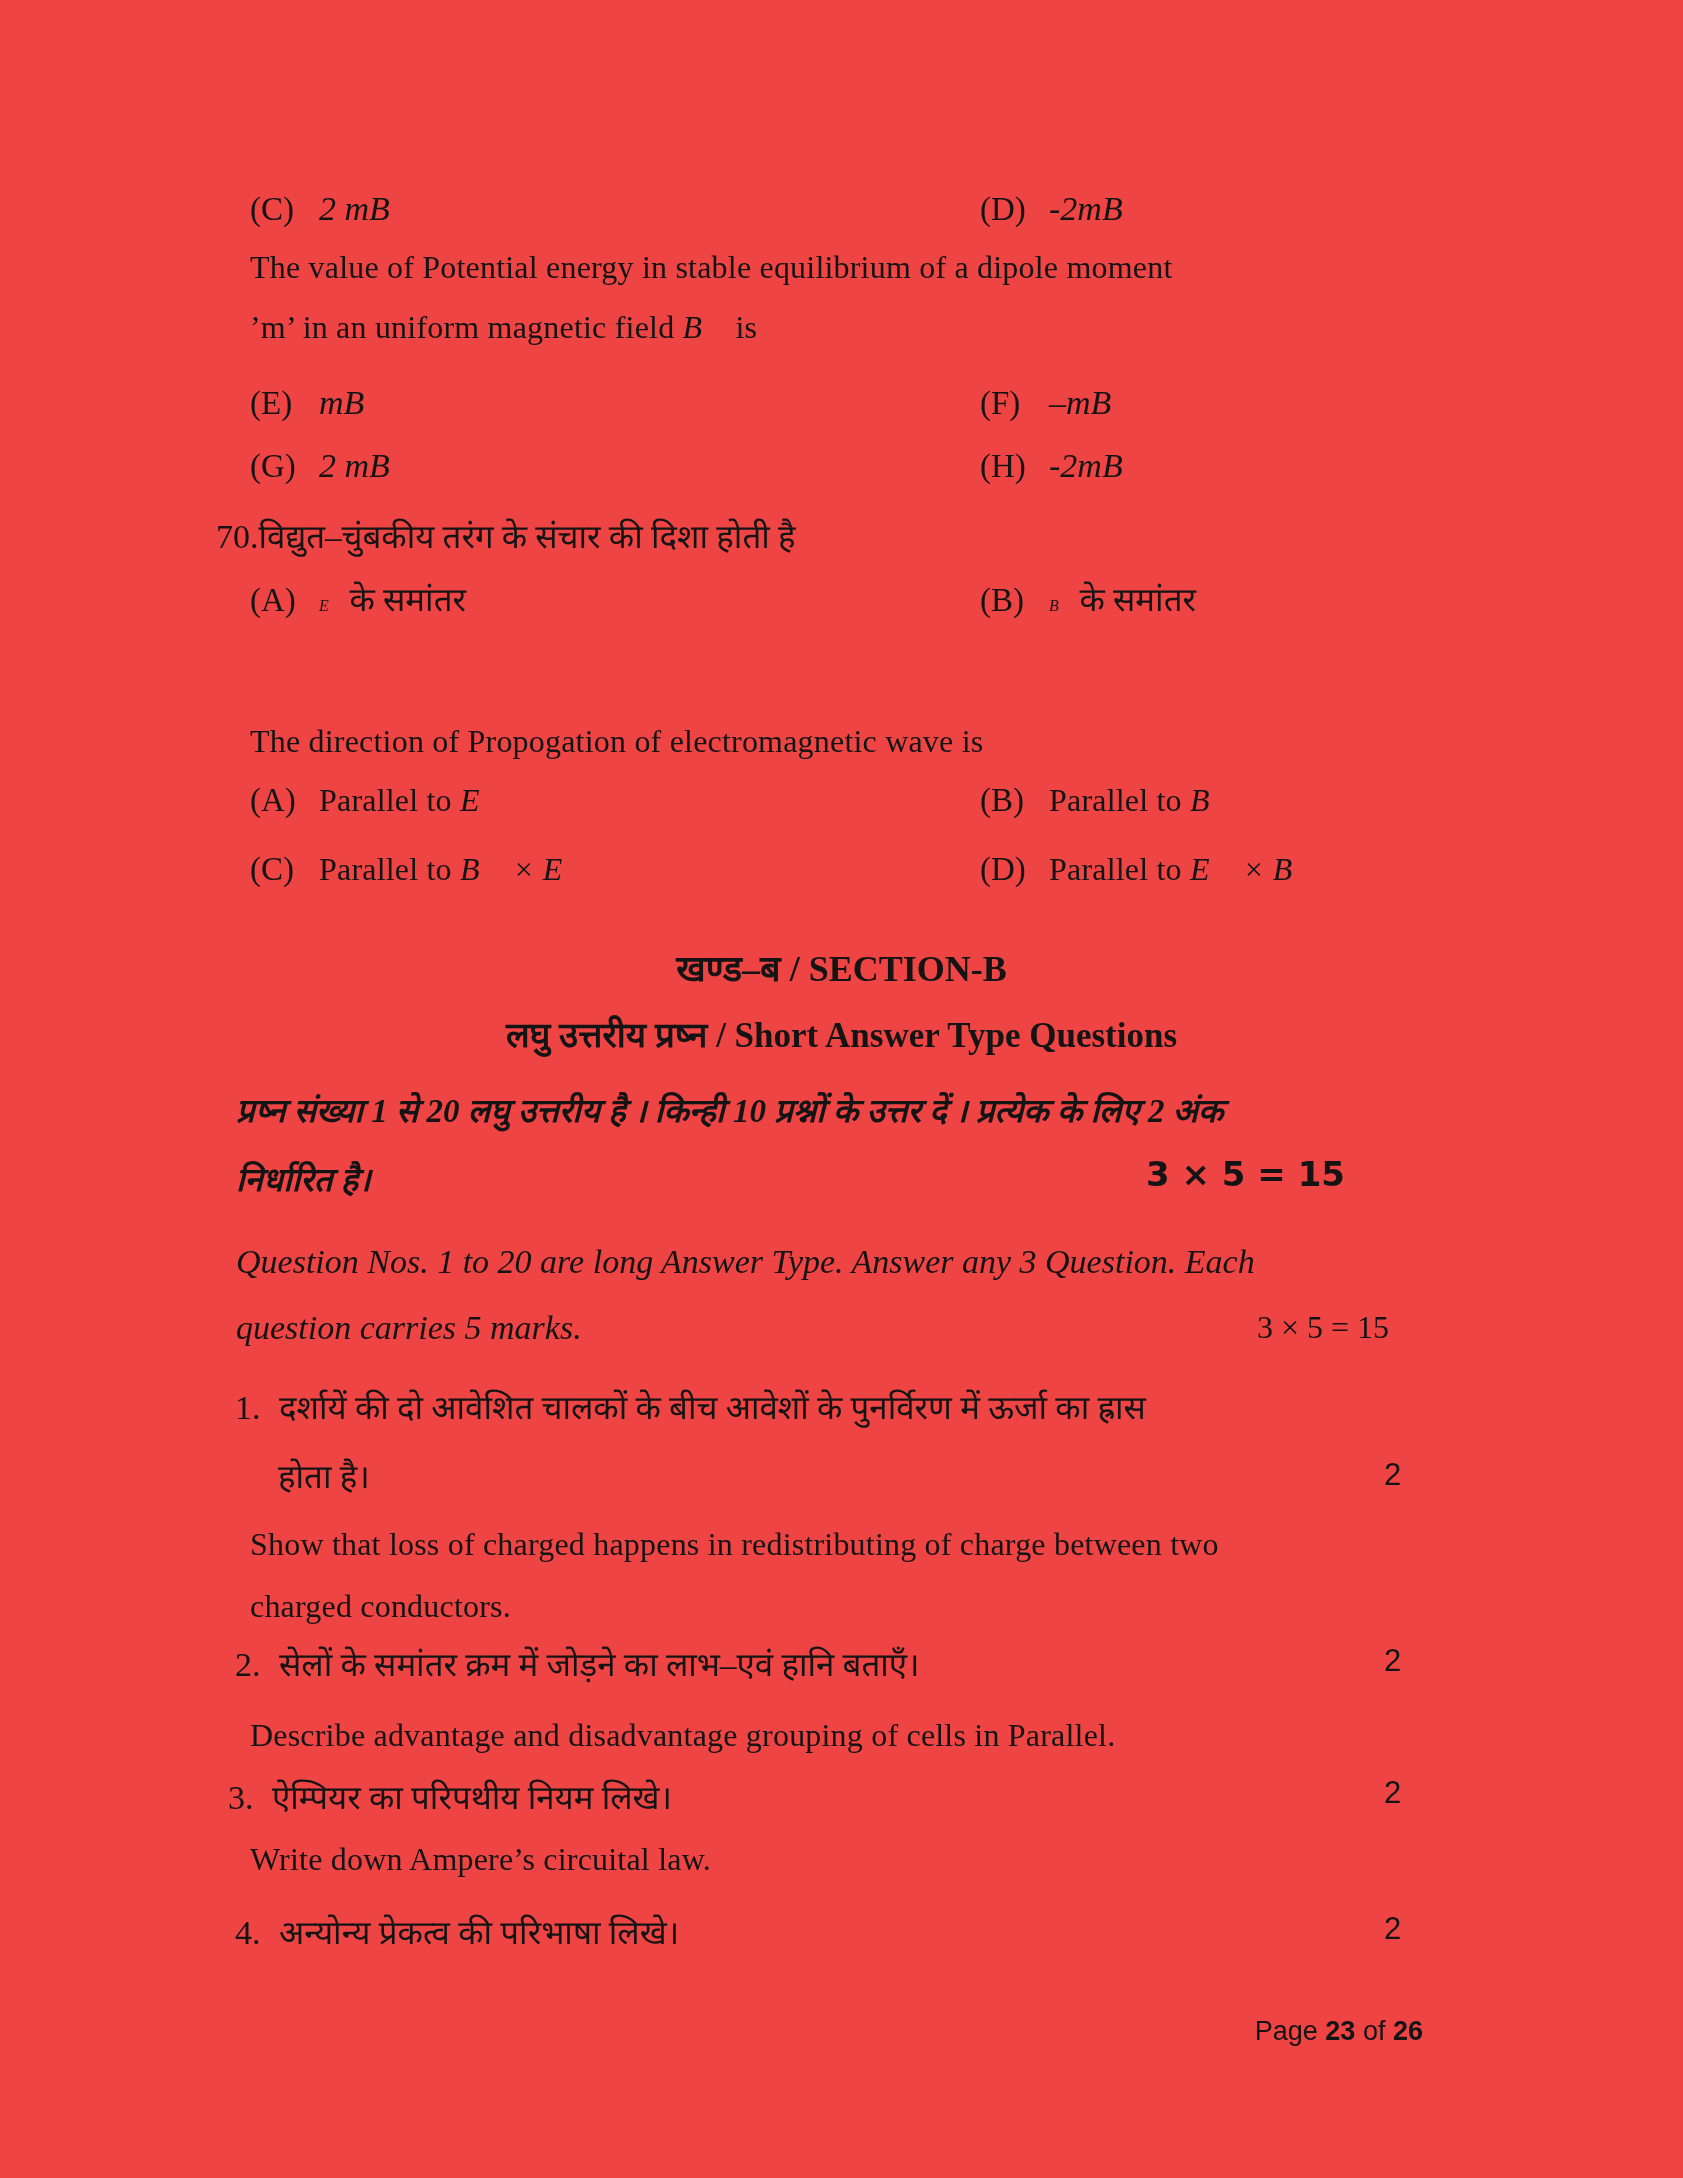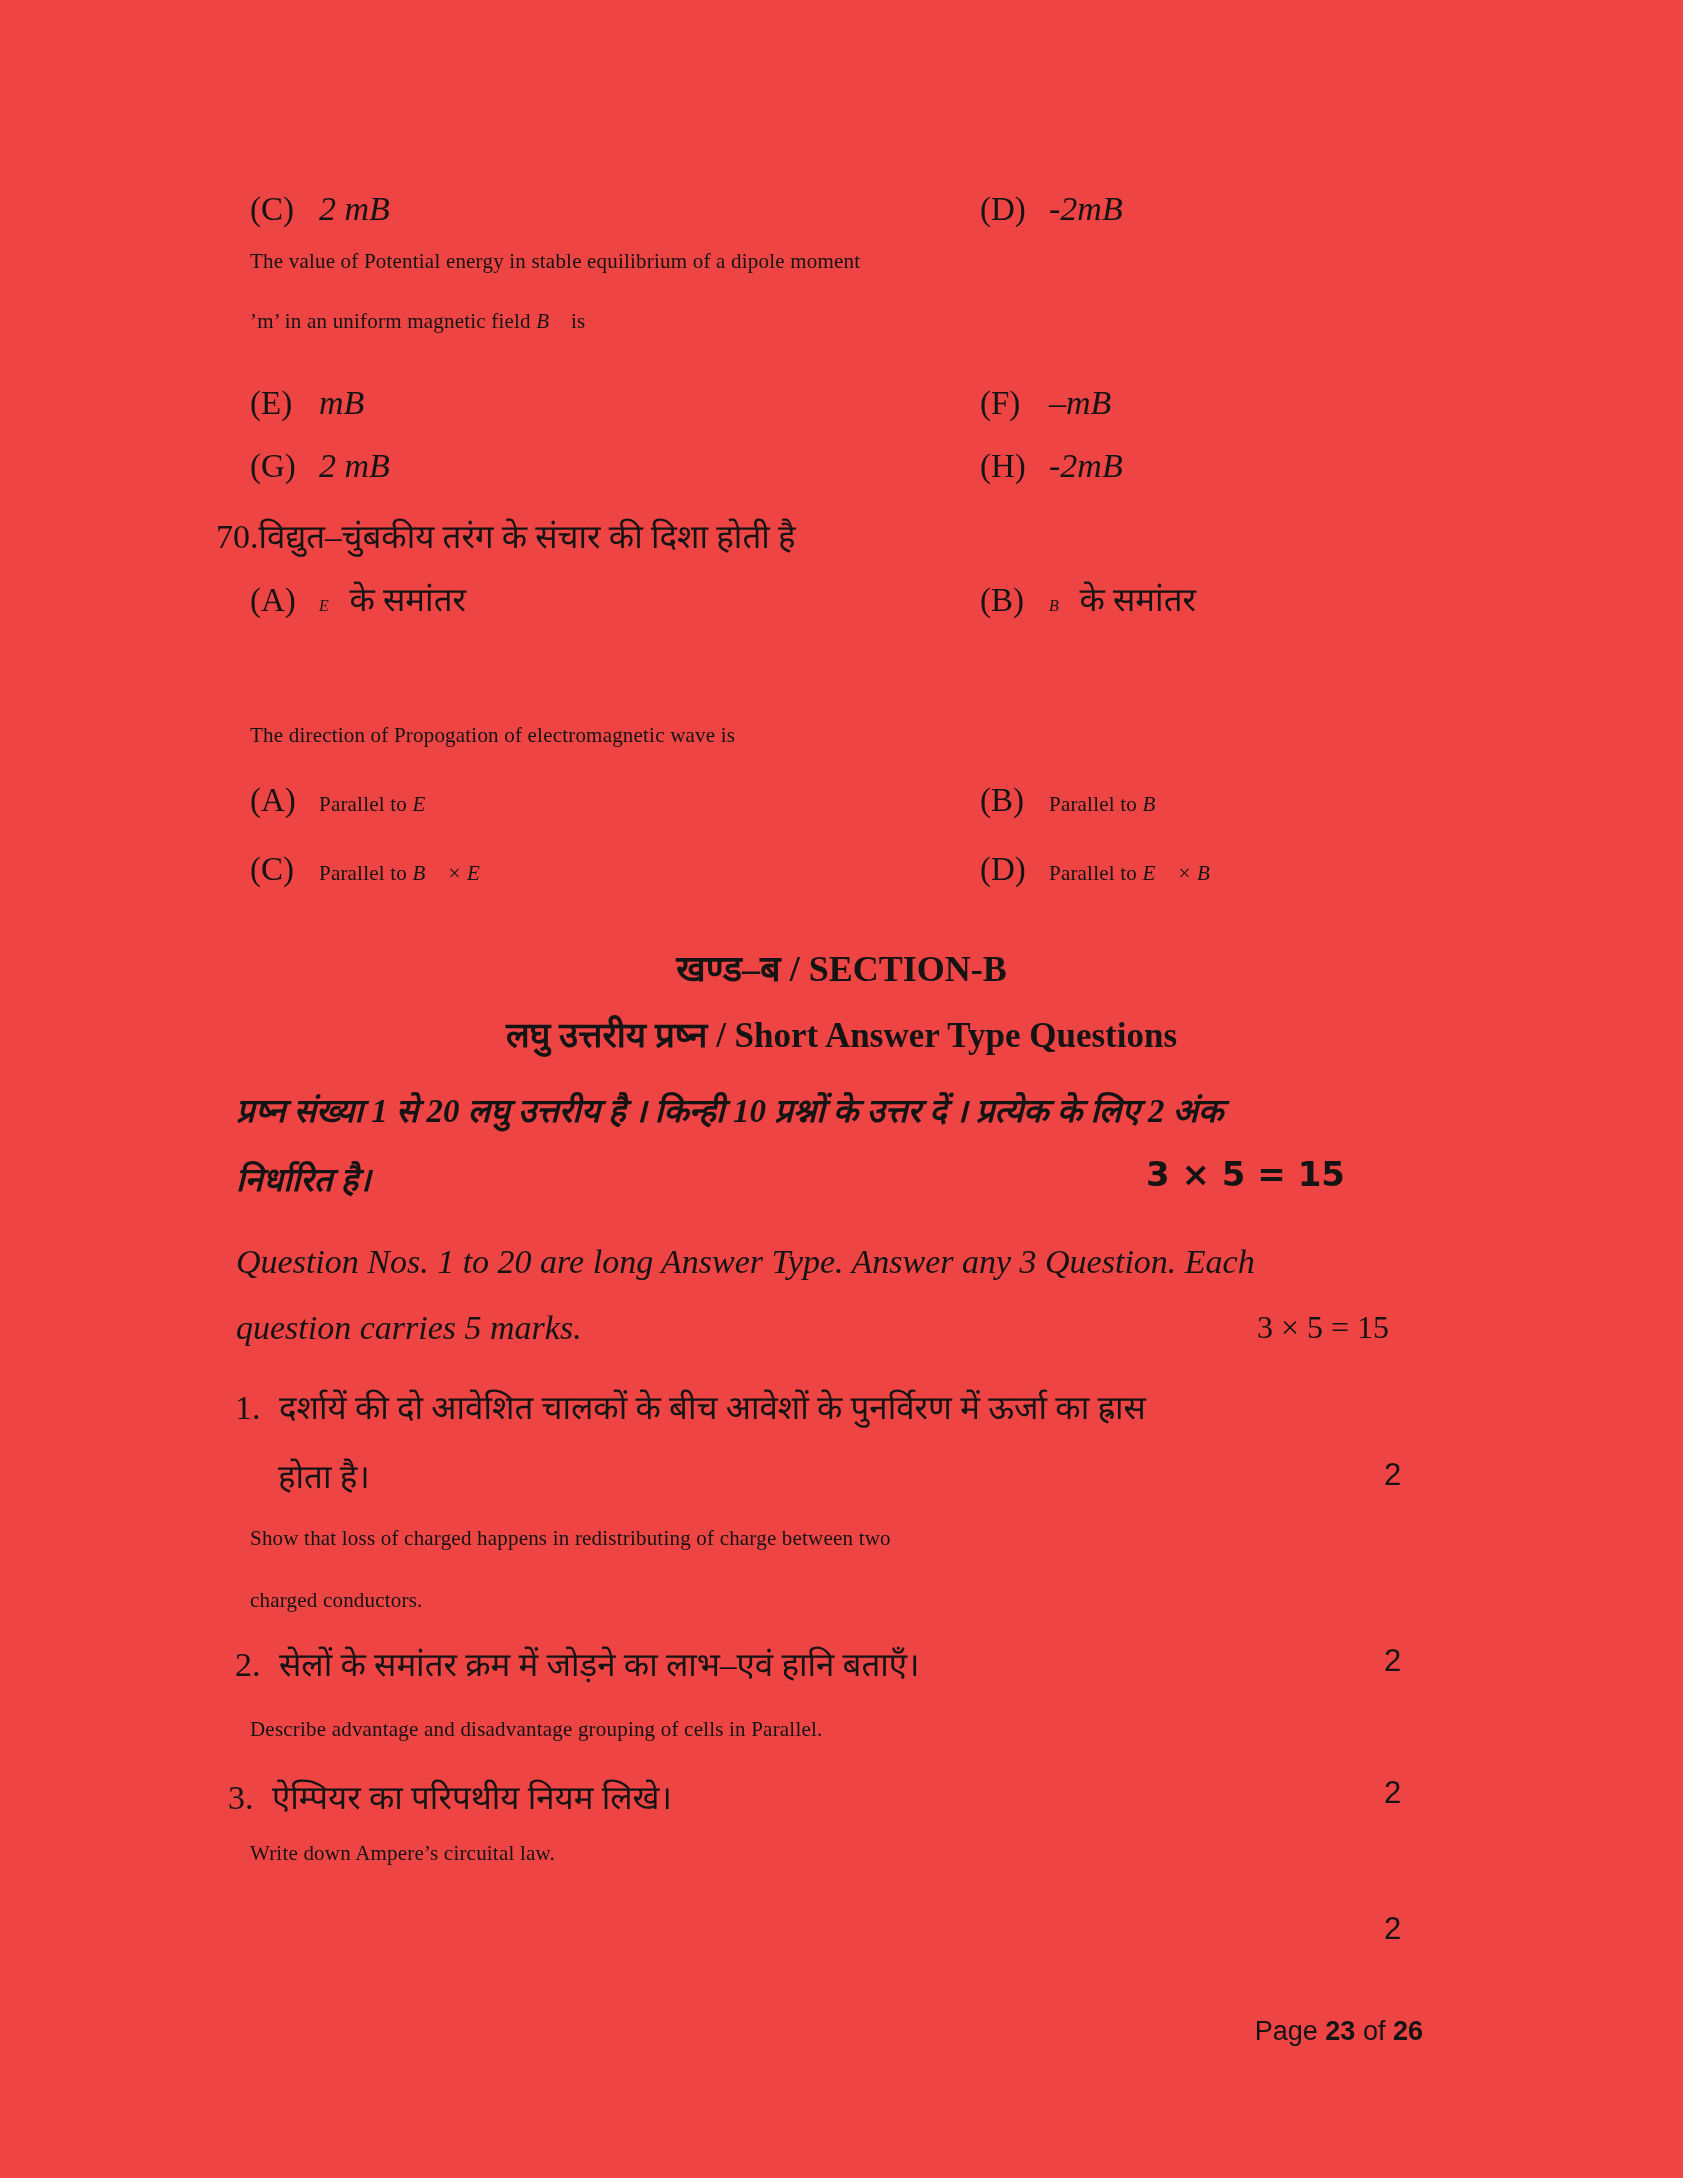--- a/index.html
+++ b/index.html
@@ -11,21 +11,21 @@
     color:#141414;
     font-family:"Liberation Serif","DejaVu Serif",serif;
     overflow:hidden;
   }
   .line{position:absolute;white-space:nowrap;height:48px;}
   .row{position:absolute;left:0;width:1683px;height:51px;}
   .og1{position:absolute;left:250px;white-space:nowrap;}
   .og2{position:absolute;left:980px;white-space:nowrap;}
   .opt-label{display:inline-block;min-width:65px;font-size:33px;}
   .opt-math{font-style:italic;font-size:34px;}
-  .eng{font-size:21px;letter-spacing:0.2px;}
+  .eng{font-size:32px;letter-spacing:0.2px;}
   .hin{font-size:33px;}
   .qnum{display:inline-block;min-width:44px;font-size:34px;}
   .q70num{font-size:34px;}
   .heading{left:0;width:1683px;text-align:center;font-weight:bold;font-size:36px;}
   .instr-hi{font-weight:bold;font-style:italic;font-size:33px;}
   .instr-en{font-style:italic;font-size:34px;}
   .marks-bold{font-weight:bold;font-size:34px;font-family:"DejaVu Sans","Liberation Sans",sans-serif;}
   .marks-reg{font-size:32px;}
   .mark2{font-family:"Liberation Sans","DejaVu Sans",sans-serif;font-size:31px;}
   .footer{position:absolute;top:2016px;right:260px;font-family:"Liberation Sans","DejaVu Sans",sans-serif;font-size:27px;}
@@ -136,20 +136,23 @@
   </div>
   <div class="line mark2" style="top:1643px;left:1384px">2</div>
   <div class="line eng" style="top:1717px;left:250px">Describe advantage and disadvantage grouping of cells in Parallel.</div>
 
   <div class="line hin" style="top:1774px;left:228px">
     <span class="qnum">3.</span><span>ऐम्पियर का परिपथीय नियम लिखे।</span>
   </div>
   <div class="line mark2" style="top:1775px;left:1384px">2</div>
   <div class="line eng" style="top:1841px;left:250px">Write down Ampere’s circuital law.</div>
 
+  <div class="line hin" style="top:1909px;left:235px">
+    <span class="qnum">4.</span><span>अन्योन्य प्रेकत्व की परिभाषा लिखे।</span>
+  </div>
   <div class="line mark2" style="top:1911px;left:1384px">2</div>
 
   <div class="footer">
     <span>Page</span>
     <b>23</b>
     <span>of</span>
     <b>26</b>
   </div>
 
 </div>

